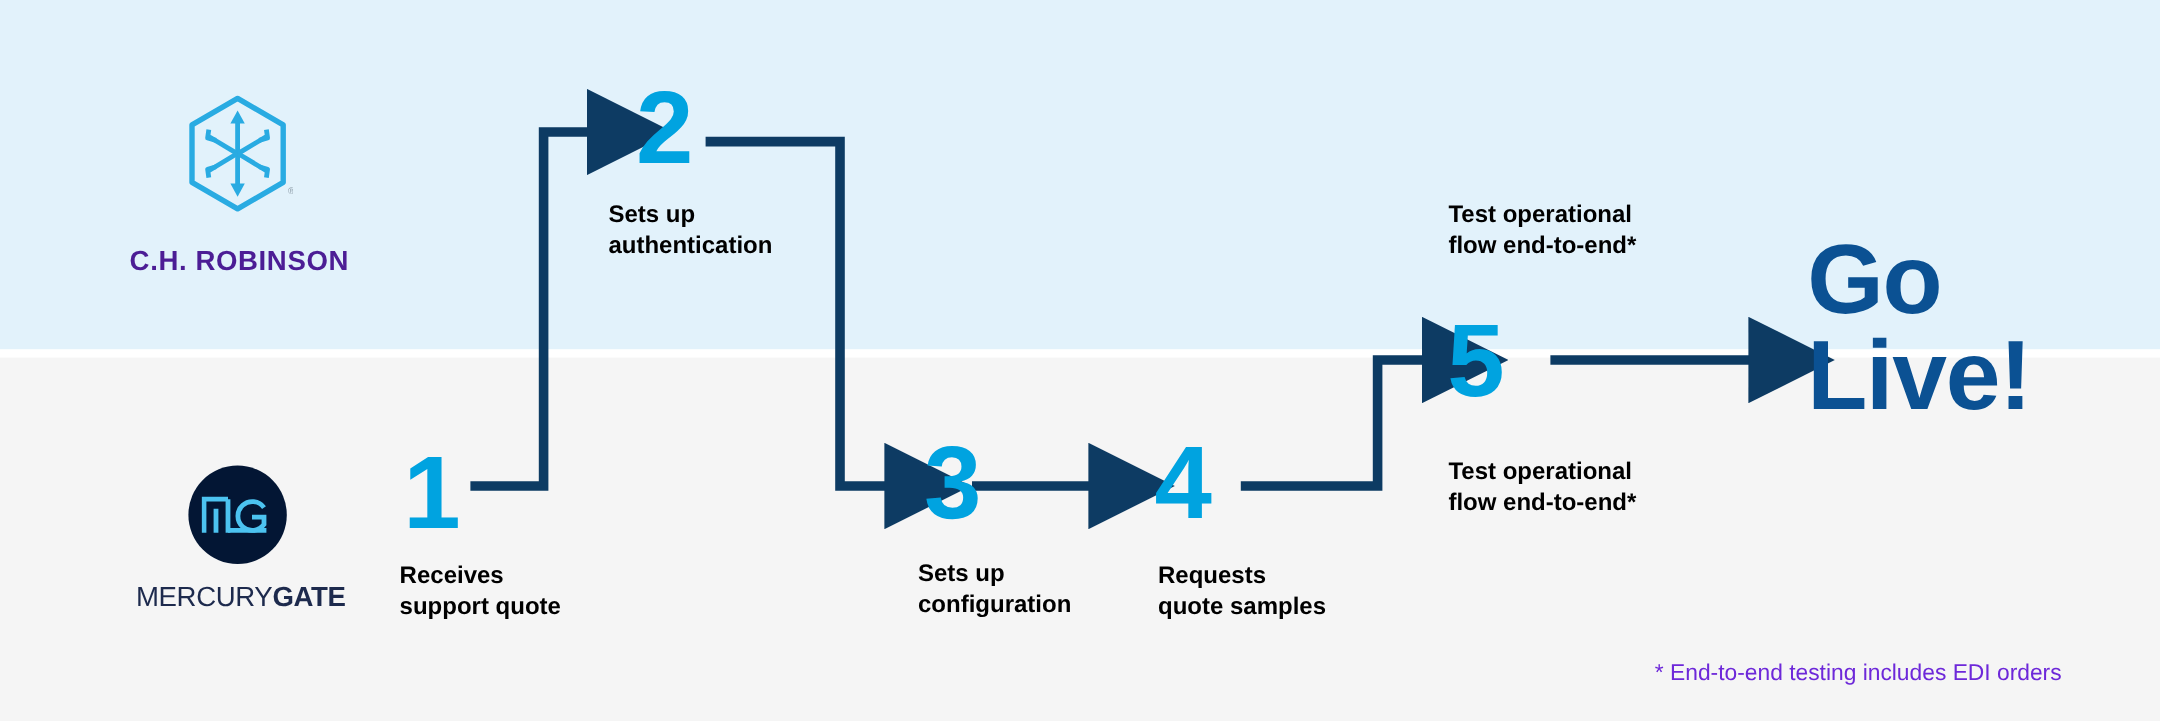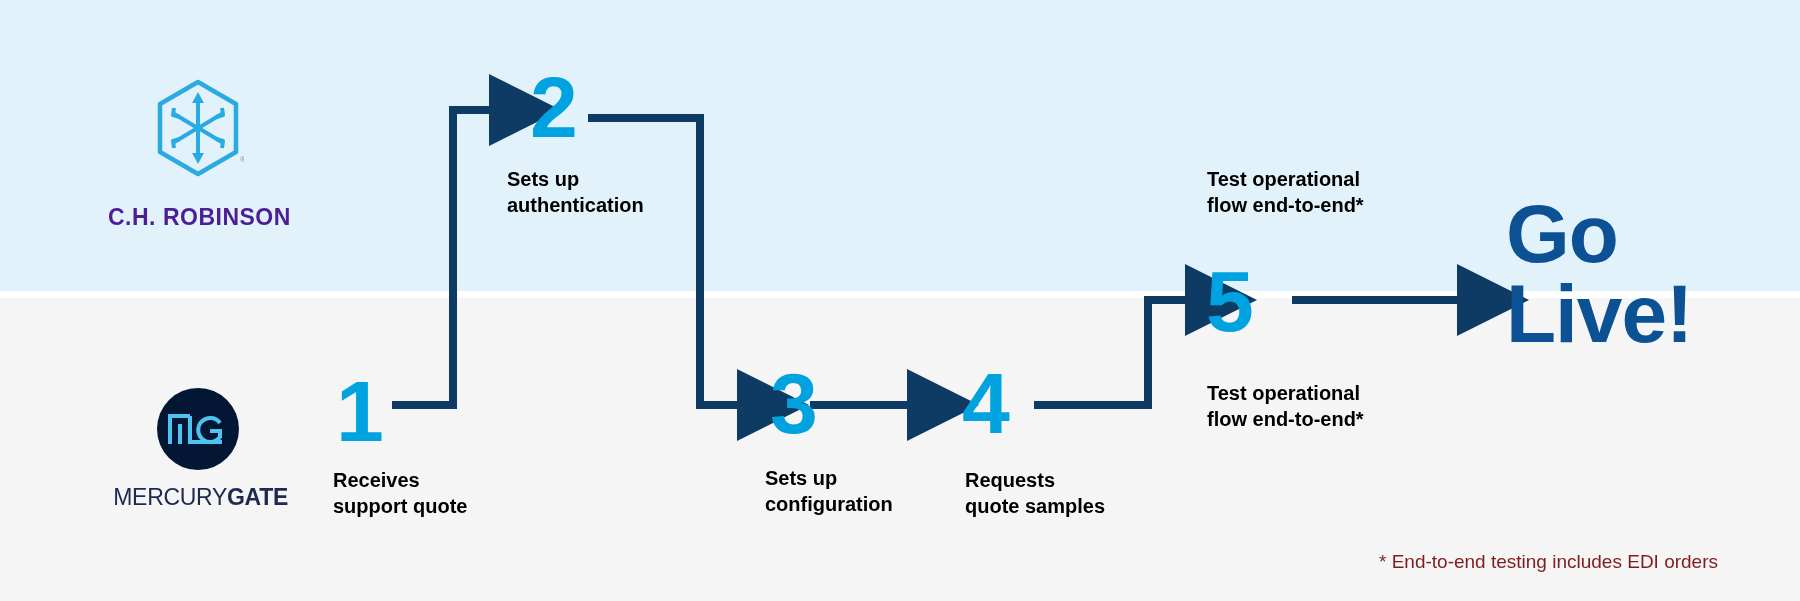--- a/index.html
+++ b/index.html
@@ -94,21 +94,21 @@
     color: #0b5193;
     line-height: 0.98;
     letter-spacing: -1px;
     white-space: pre-line;
   }
   
   .footnote {
     position: absolute;
     left: 1379px; top: 551px;
     font-size: 19px;
-    color: #7f1d1d;
+    color: #6d28d9;
     white-space: nowrap;
     text-align: right;
   }
 </style>
 </head>
 <body>
 
 <div id="stage">
 
   <div class="band-top"></div>

